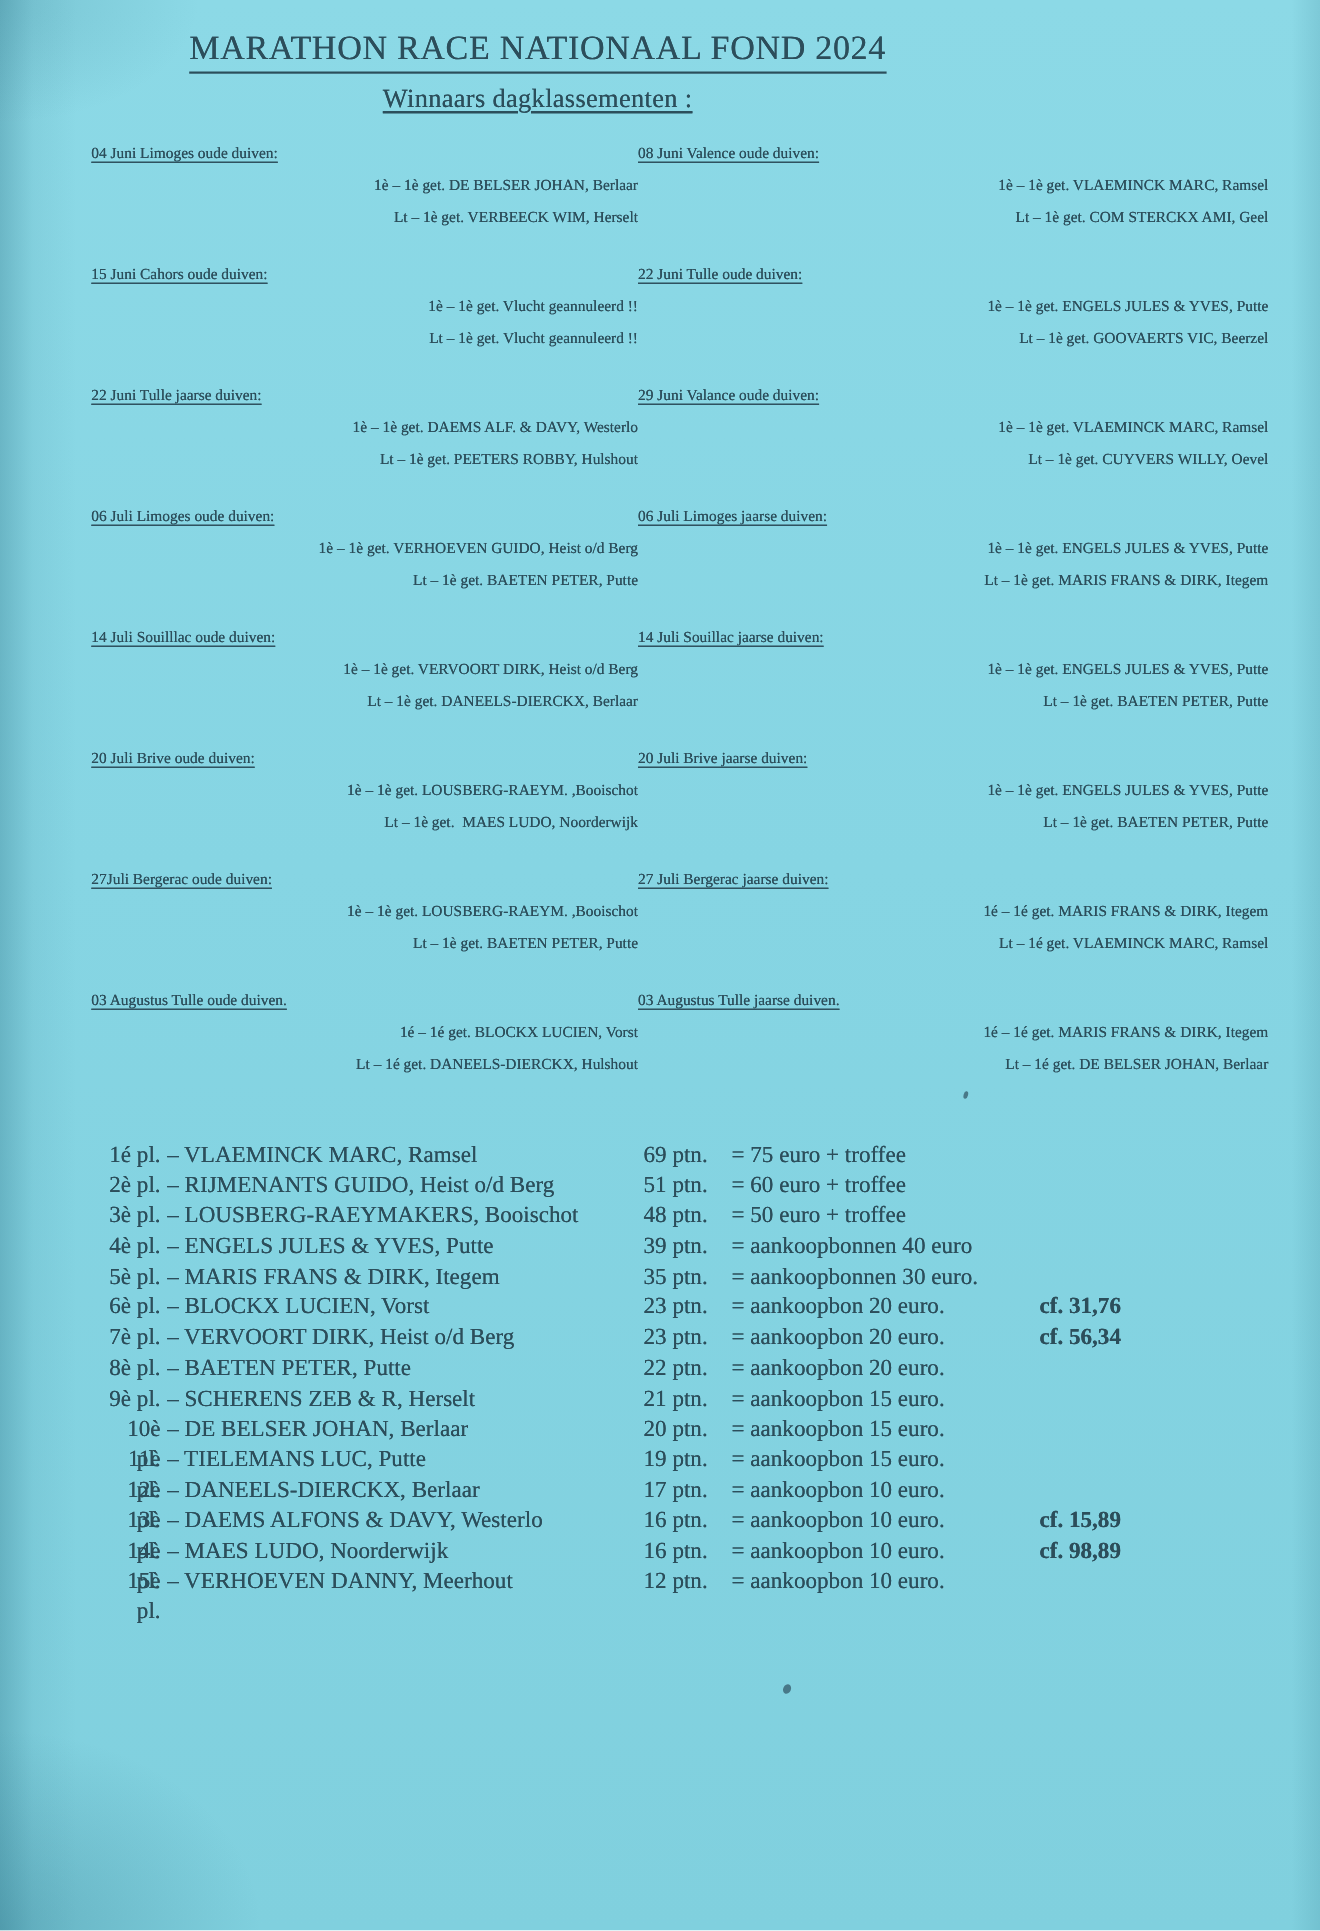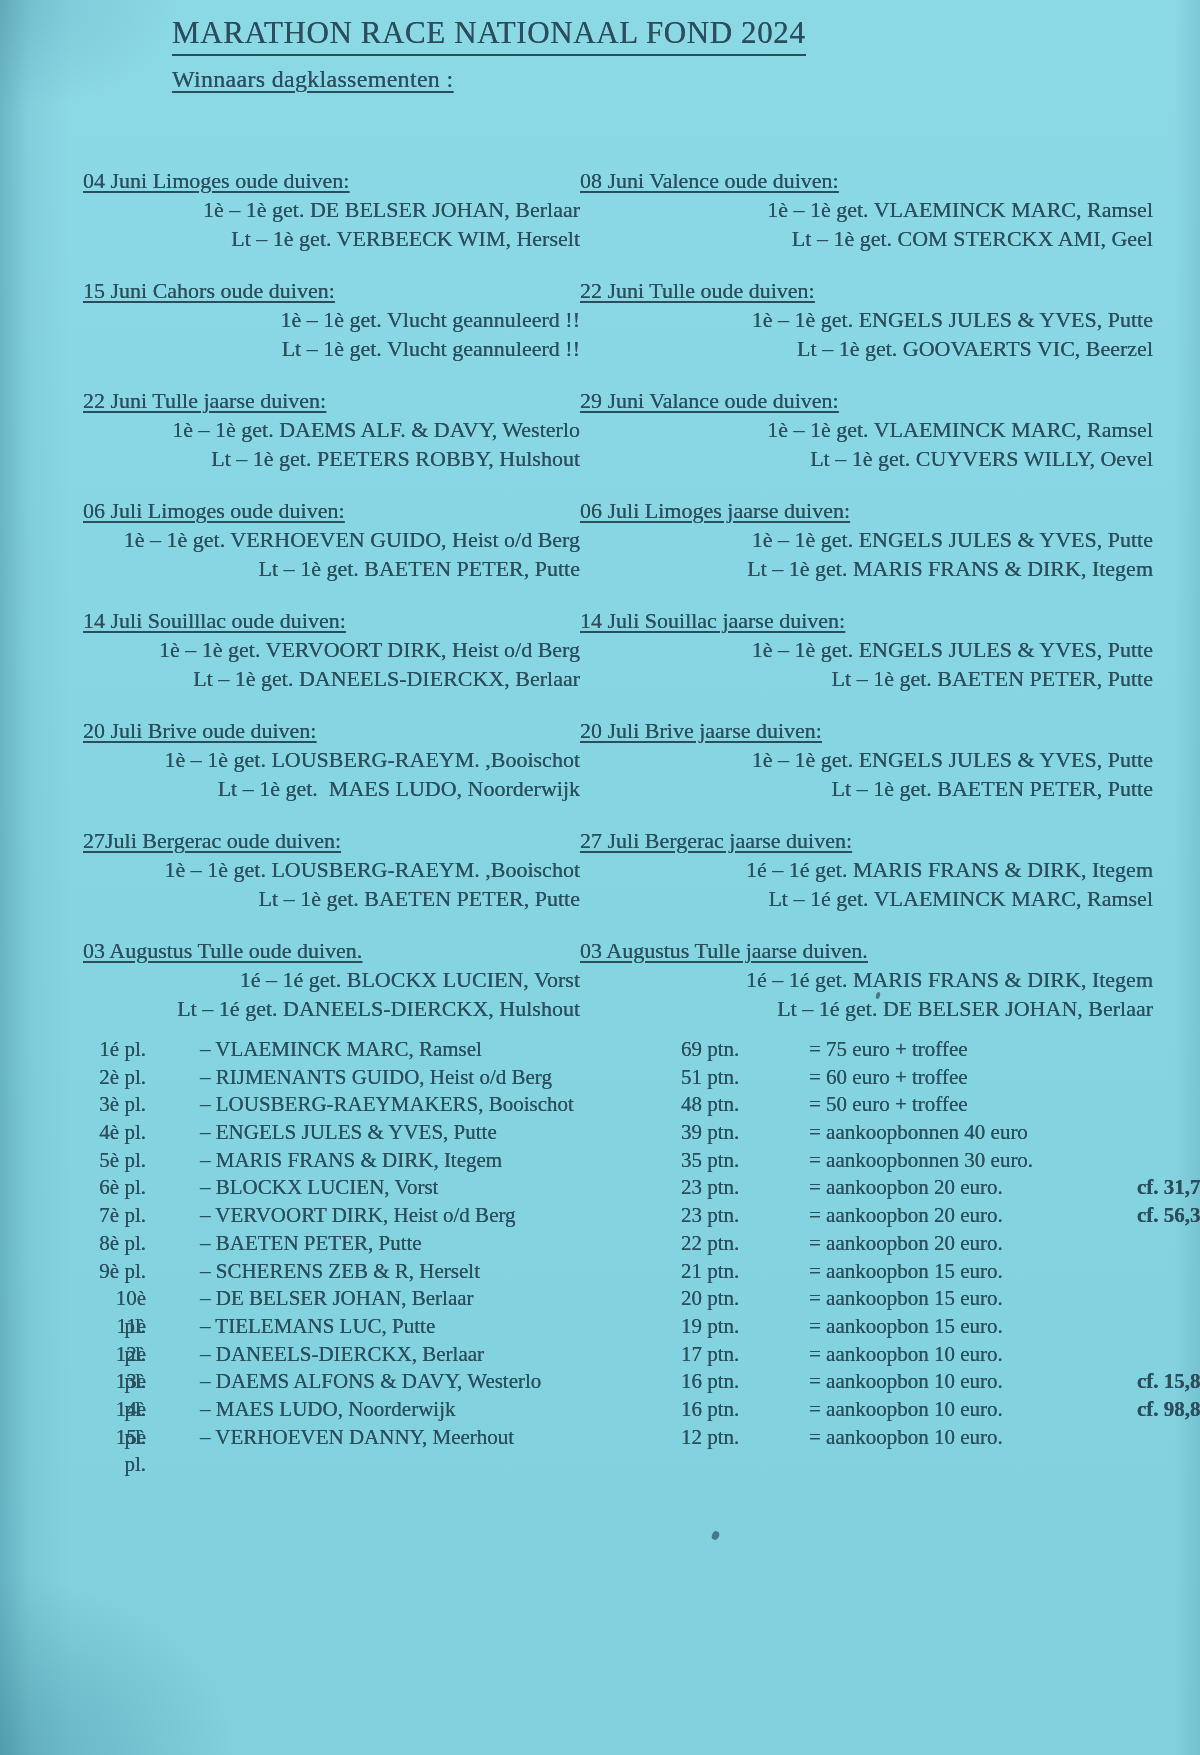--- a/index.html
+++ b/index.html
@@ -10,40 +10,40 @@
   }
   .page {
     position: relative; width: 1200px; height: 1755px;
     background:
       radial-gradient(ellipse 340px 260px at 0% 100%, rgba(35,105,125,0.30), rgba(35,105,125,0) 70%),
       radial-gradient(ellipse 260px 160px at 0% 0%, rgba(35,105,125,0.18), rgba(35,105,125,0) 70%),
       linear-gradient(90deg, rgba(35,105,125,0.30) 0px, rgba(35,105,125,0.08) 30px, rgba(35,105,125,0) 70px),
       linear-gradient(270deg, rgba(35,105,125,0.14) 0px, rgba(35,105,125,0) 26px),
       linear-gradient(180deg, #8cd9e6 0%, #86d5e3 45%, #80d0de 100%);
   }
-  .title-wrap { position: absolute; left: 172px; top: 15px; }
+  .title-wrap { position: absolute; left: 172px; top: 26px; text-align: center; }
   .doc-title {
     margin: 0; font-size: 31px; font-weight: normal; letter-spacing: 0.6px;
     border-bottom: 2px solid #2c4e5b; padding-bottom: 3px; display: inline-block;
     text-shadow: 0 0 0.5px #2c4e5b;
   }
   .doc-subtitle {
     margin: 10px 0 0 0; font-size: 24px; font-weight: normal; letter-spacing: 0.3px;
     text-decoration: underline; text-underline-offset: 4px; display: inline-block;
     text-shadow: 0 0 0.4px #2c4e5b;
   }
   .races {
     position: absolute; left: 83px; top: 126px; width: 1070px;
     display: grid; grid-template-columns: 497px auto; grid-auto-rows: 110px;
   }
-  .race-block { font-size: 22px; line-height: 29px; text-shadow: 0 0 0.4px #2c4e5b; margin-top: 40px; }
+  .race-block { font-size: 14px; line-height: 29px; text-shadow: 0 0 0.4px #2c4e5b; }
   .race-heading { text-decoration: underline; text-underline-offset: 3px; white-space: pre; }
   .race-line { white-space: pre; text-align: right; }
   .ranking { position: absolute; left: 94px; top: 1036px; width: 1080px; }
-  .rank-row { display: flex; height: 27.7px; font-size: 21px; line-height: 27.7px; text-shadow: 0 0 0.4px #2c4e5b; gap: 48px; }
+  .rank-row { display: flex; height: 27.7px; font-size: 21px; line-height: 27.7px; text-shadow: 0 0 0.4px #2c4e5b; }
   .col-place { width: 52px; text-align: right; flex: none; }
   .col-name  { width: 433px; margin-left: 6px; flex: none; white-space: pre; }
   .col-ptn   { width: 80px; flex: none; }
   .col-prize { width: 280px; flex: none; }
   .col-cf    { flex: none; font-weight: bold; }
   .speck { position: absolute; background: #3a6272; border-radius: 50%; opacity: 0.8; }
   .speck-1 { left: 712px; top: 1531px; width: 7px; height: 9px; transform: rotate(25deg); }
   .speck-2 { left: 876px; top: 992px; width: 4px; height: 7px; transform: rotate(15deg); }
 </style>
 </head>

